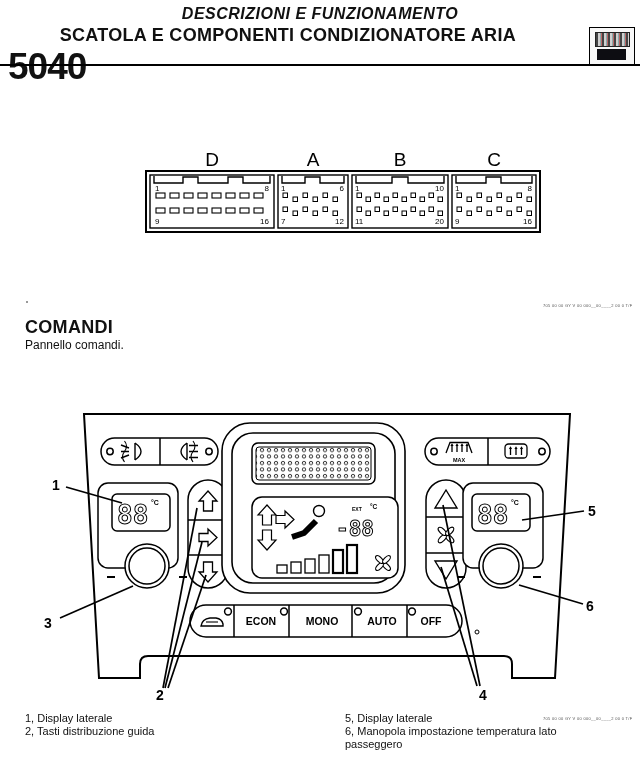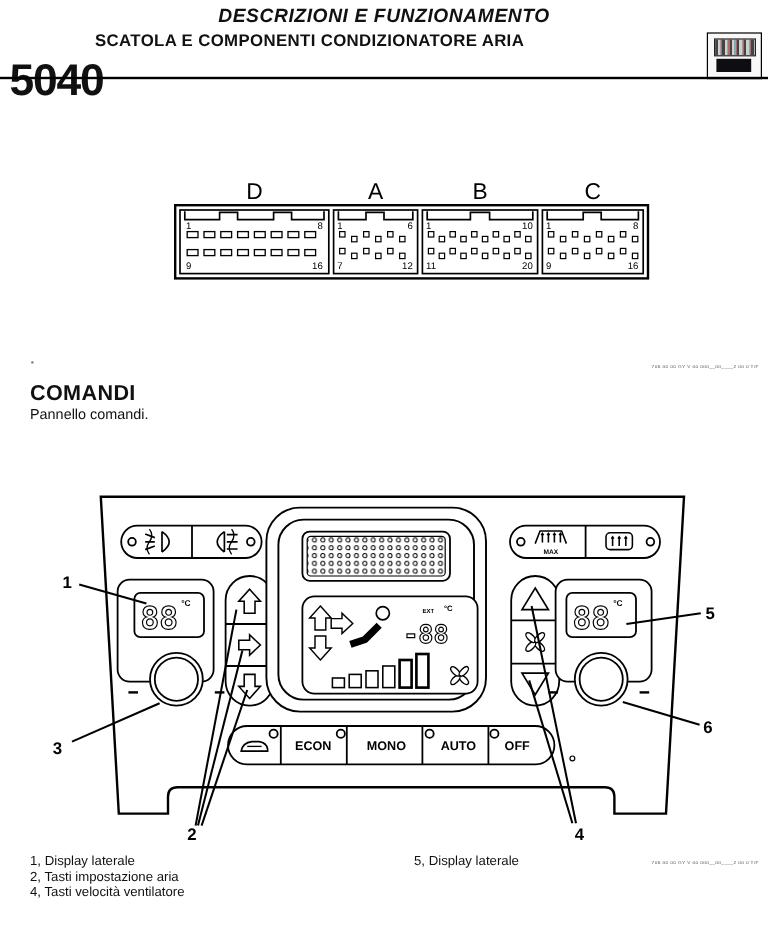--- a/index.html
+++ b/index.html
@@ -3,22 +3,22 @@
 <meta charset="utf-8">
 <style>
   html,body{margin:0;padding:0;}
   body{
     width:640px;height:775px;position:relative;background:#fff;
     font-family:"Liberation Sans", sans-serif;color:#111;overflow:hidden;
   }
   .abs{position:absolute;}
   .doc-title{top:5px;left:0;width:640px;text-align:center;
     font-size:16px;font-weight:bold;font-style:italic;letter-spacing:.5px;}
-  .doc-subtitle{top:25px;left:0;width:516px;text-align:center;
-    font-size:14px;font-weight:bold;letter-spacing:.3px;}
+  .doc-subtitle{top:25px;left:0;width:516px;text-align:right;
+    font-size:18px;font-weight:bold;letter-spacing:.3px;}
   .page-number{top:22px;left:8px;font-size:37px;font-weight:bold;letter-spacing:-1px;margin-top:24px;}
   .header-rule{top:64px;left:0;width:640px;height:2px;background:#000;}
   .thumb{top:27px;left:589px;width:44px;height:37px;border:1.5px solid #000;background:#f8f8f8;}
   .thumb-strip{position:absolute;left:5px;top:4px;width:33px;height:13px;border:1px solid #222;
     background:repeating-linear-gradient(90deg,#444 0 2px,#cfcfcf 2px 4px,#8aa 4px 5px,#b66 5px 6px);}
   .thumb-dark{position:absolute;left:7px;top:21px;width:29px;height:11px;background:#0d0d12;}
   .ref-code{font-size:4px;color:#555;letter-spacing:.3px;white-space:nowrap;transform:scaleY(.9);}
   .ref1{top:303px;left:543px;}
   .ref2{top:716px;left:543px;}
   .tiny-dot{top:301px;left:26px;width:2px;height:2px;background:#777;border-radius:50%;}
@@ -344,19 +344,19 @@
   <text class="callout" x="52" y="95">1</text>
   <text class="callout" x="156" y="305">2</text>
   <text class="callout" x="44" y="233">3</text>
   <text class="callout" x="479" y="305">4</text>
   <text class="callout" x="588" y="121">5</text>
   <text class="callout" x="586" y="216">6</text>
 </svg>
 
 <div class="abs legend legend-left">
   <div>1, Display laterale</div>
-  <div>2, Tasti impostazione aria</div>
-  <div>4, Tasti velocità ventilatore</div>
+  <div>2, Tasti distribuzione guida</div>
 </div>
 <div class="abs legend legend-right">
   <div>5, Display laterale</div>
+  <div>6, Manopola impostazione temperatura lato passeggero</div>
 </div>
 <div class="abs ref-code ref2">705 00 00 GY V 00 000__00____2 00 0 T/F</div>
 
 </body></html>

